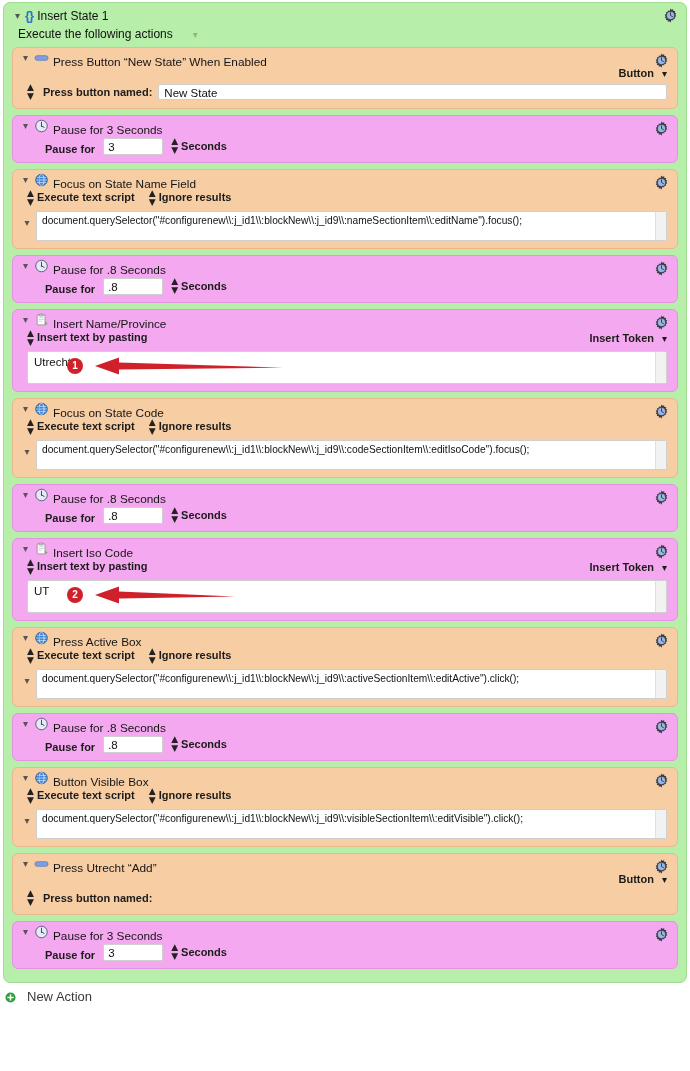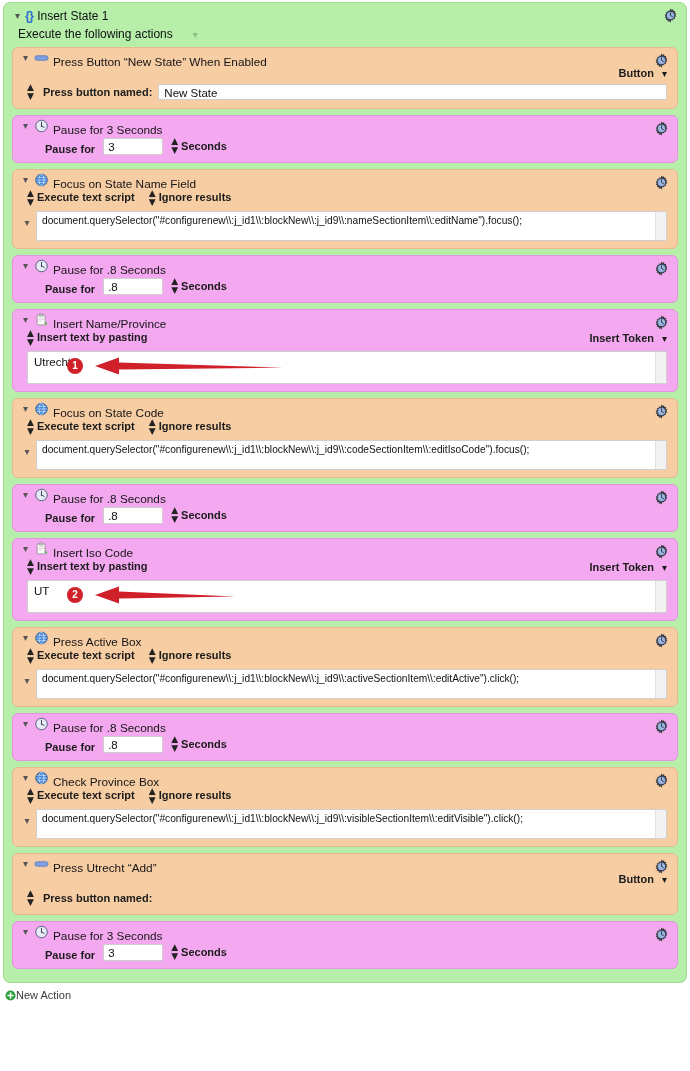--- a/index.html
+++ b/index.html
@@ -300,23 +300,23 @@
     font-weight: bold;
     line-height: 16px;
     text-align: center;
     font-family: "Liberation Sans", sans-serif;
   }
 
   
   .footer {
     display: flex;
     align-items: center;
-    gap: 0;
+    gap: 11px;
     padding: 6px 0 0 5px;
-    font-size: 11px;
+    font-size: 13px;
     color: #3a3a3a;
   }
   .plus-circle {
     width: 11px; height: 11px;
     display: inline-block;
   }
 </style>
 </head>
 <body>
 
@@ -621,21 +621,21 @@
           <div class="action-header">
             <span class="disclosure">▾</span>
             <span class="act-icon">
               <svg width="15" height="14" viewBox="0 0 16 16">
                 <circle cx="8" cy="8" r="6.6" fill="#3f84d6" stroke="#1f4f8d" stroke-width="1"></circle>
                 <ellipse cx="8" cy="8" rx="2.9" ry="6.6" fill="none" stroke="#d8eaff" stroke-width="0.9"></ellipse>
                 <path d="M1.6 8 H14.4 M2.6 5 H13.4 M2.6 11 H13.4" stroke="#d8eaff" stroke-width="0.8" fill="none"></path>
                 <path d="M4.2 3.6 q2 1.6 1.4 3.6 t-1.6 2.8" fill="#2b6cb8" opacity="0.45"></path>
               </svg>
             </span>
-            <span class="action-title">Check Province Box</span>
+            <span class="action-title">Button Visible Box</span>
           </div>
           <span class="gear-abs"><span class="gear"><svg width="15" height="15" viewBox="0 0 16 16">
                 <path fill="#3d3d3d" d="M8 0.4l1.05 1.5 1.75-0.62 0.33 1.82 1.85 0.07-0.43 1.8 1.67 0.8-1.1 1.5 1.1 1.5-1.67 0.8 0.43 1.8-1.85 0.07-0.33 1.82-1.75-0.62L8 15.6l-1.05-1.5-1.75 0.62-0.33-1.82-1.85-0.07 0.43-1.8L1.78 10.2 2.88 8.7 1.78 7.2l1.67-0.8-0.43-1.8 1.85-0.07 0.33-1.82 1.75 0.62z"></path>
                 <circle cx="8" cy="8" r="4.3" fill="#9db6e0" stroke="#33415c" stroke-width="1"></circle>
                 <path d="M8 5.1 L8 8 L10.1 9.2" stroke="#2b3748" stroke-width="1" fill="none" stroke-linecap="round"></path>
               </svg></span></span>
           <div class="opt-row">
             <span class="opt-item"><span class="stepper">▲<br>▼</span><span>Execute text script</span></span>
             <span class="opt-item"><span class="stepper">▲<br>▼</span><span>Ignore results</span></span>
           </div>

